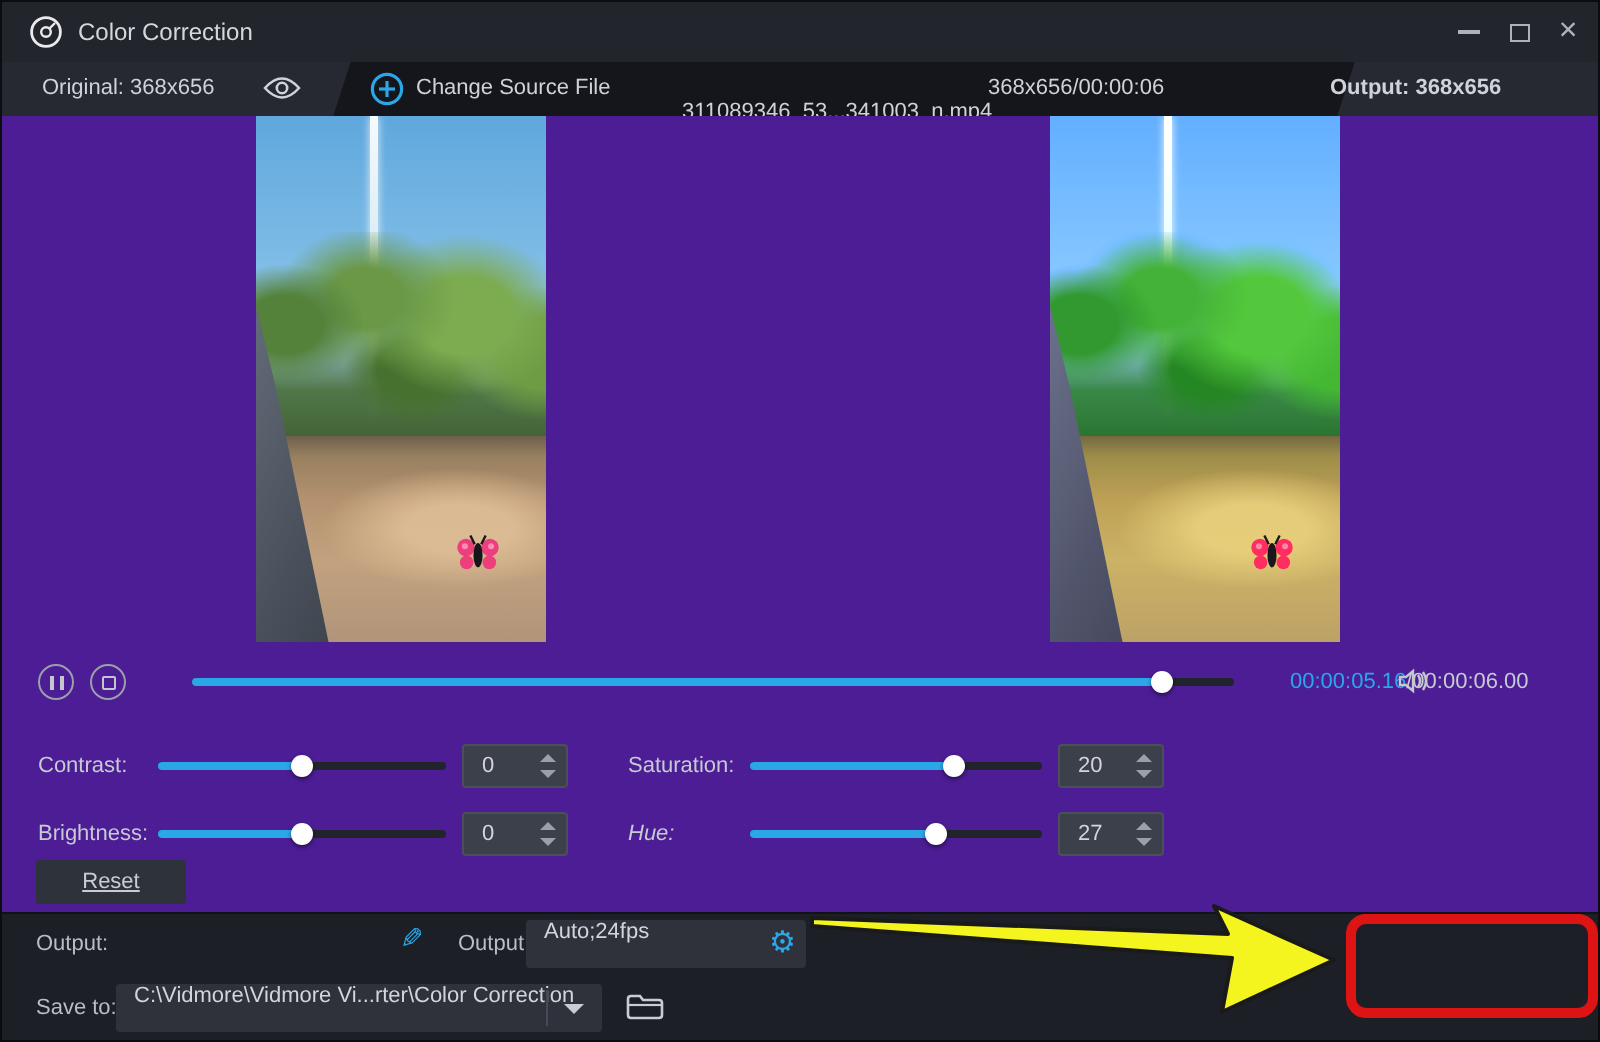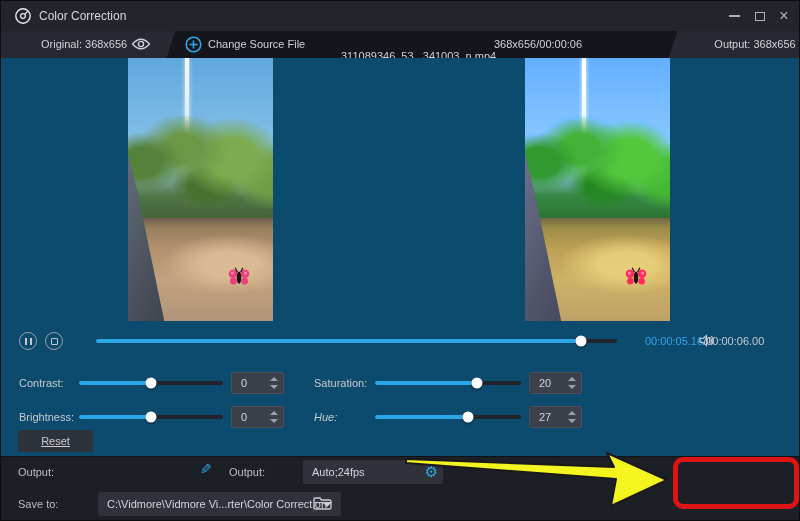--- a/index.html
+++ b/index.html
@@ -1,41 +1,41 @@
 <!DOCTYPE html>
 <html><head>
 <meta charset="utf-8">
 <style>
   * { margin:0; padding:0; box-sizing:border-box; }
   body { font-family:"Liberation Sans", sans-serif; background:#000; }
   #app {
     position:relative; width:800px; height:521px; overflow:hidden;
-    background:#0c4a6e; border:1px solid #0c0d10; color:#c6cad1; font-size:11px;
+    background:#4c1d95; border:1px solid #0c0d10; color:#c6cad1; font-size:11px;
   }
   
   .titlebar { position:absolute; left:0; top:0; width:800px; height:30px; background:#23252d; }
   .app-icon { position:absolute; left:13px; top:6px; }
   .app-title { position:absolute; left:38px; top:8px; font-size:12px; color:#d4d7dc; }
   .winbtn { position:absolute; top:0; width:30px; height:30px; display:flex; align-items:center; justify-content:center; color:#aeb3bb; }
   .winbtn.min { right:52px; } .winbtn.max { right:26px; } .winbtn.close { right:2px; font-size:16px; }
   .min-glyph { width:11px; height:2px; background:#aeb3bb; }
   .max-glyph { width:10px; height:9px; border:1px solid #aeb3bb; }
   
   .sourcebar { position:absolute; left:0; top:30px; width:800px; height:27px; background:#14161c; overflow:hidden; }
   .src-panel { position:absolute; top:0; height:27px; background:#262932; }
   .src-panel.left  { left:-14px; width:184px; transform:skewX(-18deg); }
   .src-panel.right { left:672px; width:140px; transform:skewX(-18deg); }
   .srcbar-text { position:absolute; top:7px; color:#cfd3d9; }
-  .orig-label { left:40px; }
+  .orig-label { left:20px; }
   .eye { position:absolute; left:130px; top:6px; }
   .plus { position:absolute; left:184px; top:5px; }
   .chsrc { left:207px; cursor:default; }
   .fname { left:340px;margin-top:12px; }
   .fmeta { left:493px; }
-  .out-label { left:708px; width:92px; text-align:center; }
+  .out-label { left:664px; width:92px; text-align:left;font-weight:bold; }
   
   .preview { position:absolute; top:57px; width:145px; height:263px; overflow:hidden; background:#88bce2; }
   .preview .scene { position:absolute; inset:0; }
   .preview.adjusted .scene { filter:saturate(1.55) hue-rotate(16deg) brightness(1.07); }
   .sky   { position:absolute; inset:0; background:linear-gradient(180deg,#5fa8dd 0%,#7fbce6 28%,#a9d0ea 48%,#d6e4ea 60%); }
   .beam  { position:absolute; left:39%; top:0; width:4px; height:57%; background:linear-gradient(180deg,rgba(255,255,255,.95),rgba(255,255,255,.45)); box-shadow:0 0 4px rgba(255,255,255,.8); }
   .trees { position:absolute; left:0; right:0; top:22%; height:42%; background:
       radial-gradient(55px 42px at 10% 42%, #55823b 35%, rgba(85,130,59,0) 72%),
       radial-gradient(62px 50px at 38% 30%, #6a9847 30%, rgba(106,152,71,0) 72%),
       radial-gradient(70px 55px at 72% 38%, #7cab50 35%, rgba(124,171,80,0) 74%),
@@ -64,21 +64,21 @@
   .adj-label { position:absolute; color:#c6cad1; }
   .spinbox { position:absolute; width:53px; height:22px; background:#3c404a; border:1px solid #4a4f5a; border-radius:2px; display:flex; align-items:center; }
   .spin-val { flex:1; padding-left:9px; color:#d2d5da; }
   .spinners { width:18px; display:flex; flex-direction:column; align-items:center; gap:4px; }
   .tri-up { width:0; height:0; border-left:4px solid transparent; border-right:4px solid transparent; border-bottom:4px solid #9aa0a8; }
   .tri-dn { width:0; height:0; border-left:4px solid transparent; border-right:4px solid transparent; border-top:4px solid #9aa0a8; }
   .reset-btn { position:absolute; left:17px; top:429px; width:75px; height:22px; background:#2e323b; border-radius:2px; display:flex; align-items:center; justify-content:center; color:#c9cdd3;text-decoration:underline; }
   
   .bottombar { position:absolute; left:0; top:455px; width:800px; height:66px; background:#1d1f27; border-top:1px solid #101218; }
   .b-label { position:absolute; color:#b9bdc5; }
-  .field { position:absolute; height:24px; background:#2f323b; border-radius:2px; display:flex; align-items:center; color:#d2d5da;margin-left:40px; }
+  .field { position:absolute; height:24px; background:#2f323b; border-radius:2px; display:flex; color:#d2d5da; }
   .fmt-field { left:262px; top:459px; width:140px; padding-left:9px; }
   .gear { position:absolute; right:5px; top:2px; font-size:15px; color:#2ba7e8; line-height:20px; }
   .edit-pencil { position:absolute; left:199px; top:460px; color:#2ba7e8; font-size:14px; transform:scaleX(-1); }
   .save-field { left:57px; top:491px; width:243px; padding-left:9px; }
   .save-divider { position:absolute; right:27px; top:3px; width:1px; height:18px; background:#454a55; }
   .save-arrow { position:absolute; right:9px; top:10px; width:0; height:0; border-left:5px solid transparent; border-right:5px solid transparent; border-top:5px solid #c9cdd3; }
   .folder-btn { position:absolute; left:311px; top:494px; }
   .export-btn { position:absolute; left:686px; top:468px; width:100px; height:28px; background:#29b2ef; border-radius:3px; display:flex; align-items:center; justify-content:center; color:#fff; font-size:12px; }
   
   .red-box { position:absolute; left:672px; top:456px; width:126px; height:52px; border:5px solid #de1414; border-radius:10px; z-index:6; }

